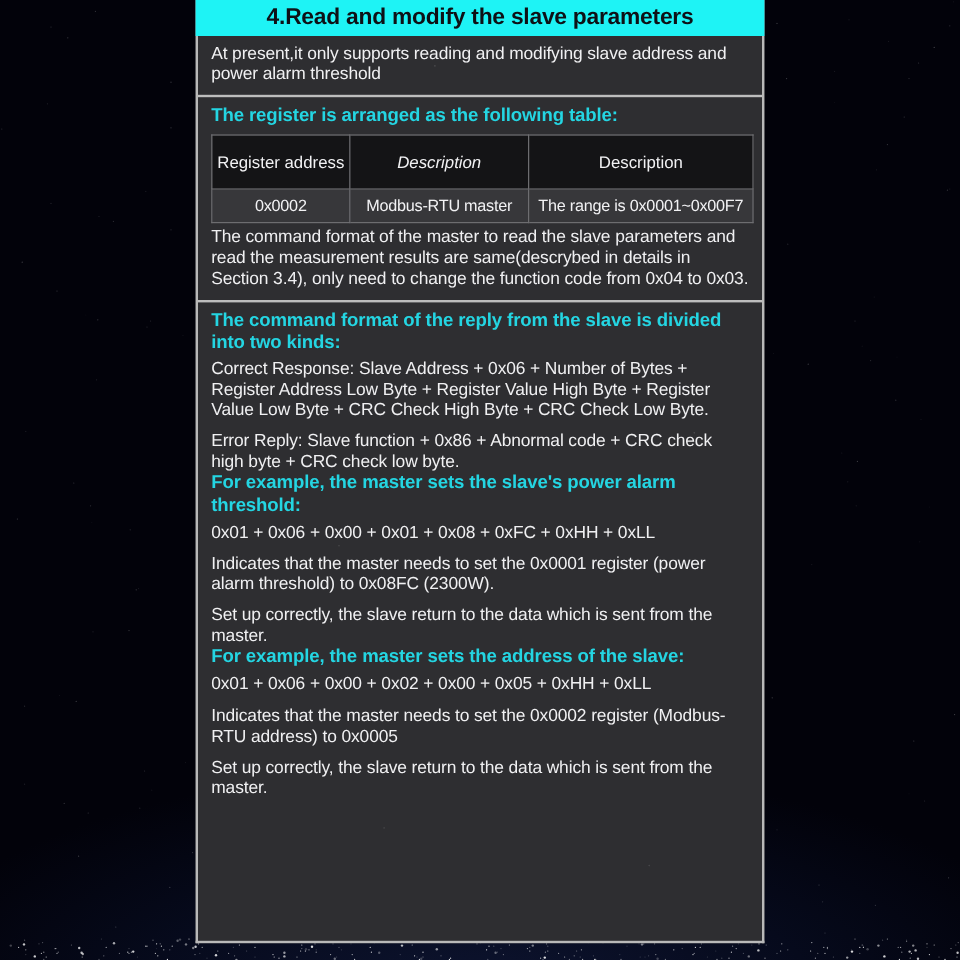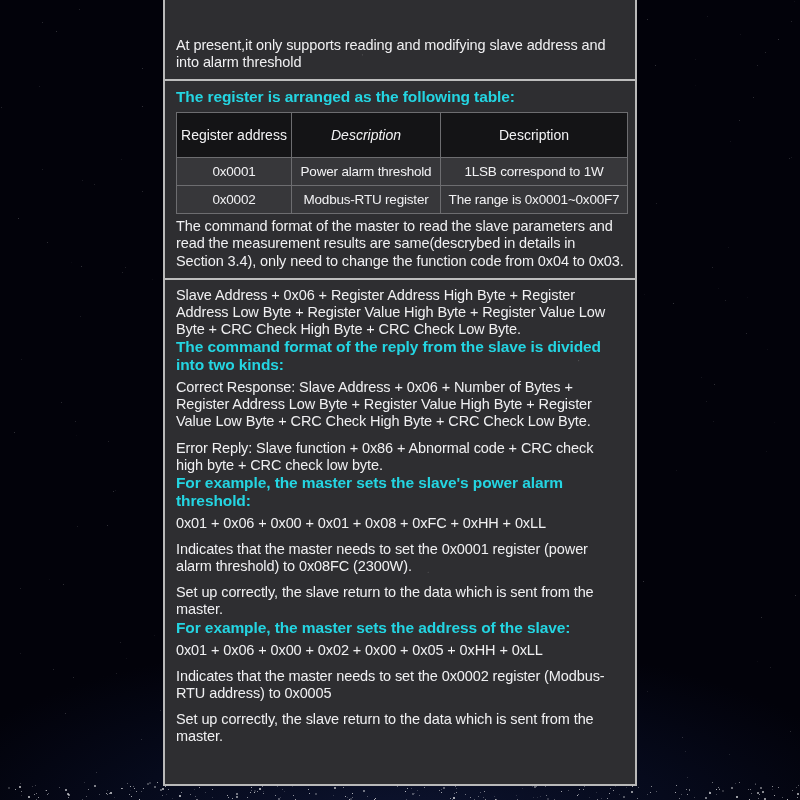--- a/index.html
+++ b/index.html
@@ -494,58 +494,55 @@
       <div class="star" style="width: 1px; height: 1px; left: 654.9px; top: 64.7px; opacity: 0.24;"></div>
       <div class="star" style="width: 1px; height: 1px; left: 41.9px; top: 22px; opacity: 0.2;"></div>
       <div class="star" style="width: 1px; height: 1px; left: 712.3px; top: 266.8px; opacity: 0.18;"></div>
       <div class="star" style="width: 1px; height: 1px; left: 76.8px; top: 525.6px; opacity: 0.14;"></div>
       <div class="star" style="width: 1px; height: 1px; left: 753px; top: 96.5px; opacity: 0.22;"></div>
       <div class="star" style="width: 1px; height: 1px; left: 793.5px; top: 1.4px; opacity: 0.08;"></div>
       <div class="star" style="width: 1px; height: 1px; left: 112.9px; top: 491.2px; opacity: 0.24;"></div>
       <div class="star" style="width: 1px; height: 1px; left: 745.8px; top: 333.1px; opacity: 0.2;"></div>
     </div>
 
+  <div id="title-bar">
+    <span class="title-text">4.Read and modify the slave parameters</span>
+  </div>
 
   <div id="panel">
 
     <div class="box" id="box-intro">
-      <p class="body">At present,it only supports reading and modifying slave address and into alarm threshold</p>
+      <p class="body">At present,it only supports reading and modifying slave address and power alarm threshold</p>
     </div>
 
     <div class="box" id="box-register">
       <h3 class="head">The register is arranged as the following table:</h3>
 
       <table class="reg">
         <thead>
           <tr>
             <th class="c1">Register address</th>
             <th class="c2">Description</th>
             <th class="c3">Description</th>
           </tr>
         </thead>
         <tbody>
           <tr>
-            <td>0x0001</td>
-            <td>Power alarm threshold</td>
-            <td>1LSB correspond to 1W</td>
-          </tr>
-          <tr>
             <td>0x0002</td>
-            <td>Modbus-RTU register</td>
+            <td>Modbus-RTU master</td>
             <td>The range is 0x0001~0x00F7</td>
           </tr>
         </tbody>
       </table>
 
       <p class="body">The command format of the master to read the slave parameters and read the measurement results are same(descrybed in details in Section 3.4), only need to change the function code from 0x04 to 0x03.</p>
     </div>
 
     <div class="box last" id="box-commands">
 
-      <p class="body">Slave Address + 0x06 + Register Address High Byte + Register Address Low Byte + Register Value High Byte + Register Value Low Byte + CRC Check High Byte + CRC Check Low Byte.</p>
 
       <h3 class="head spaced">The command format of the reply from the slave is divided into two kinds:</h3>
       <p class="body">Correct Response: Slave Address + 0x06 + Number of Bytes + Register Address Low Byte + Register Value High Byte + Register Value Low Byte + CRC Check High Byte + CRC Check Low Byte.</p>
       <p class="body">Error Reply: Slave function + 0x86 + Abnormal code + CRC check high byte + CRC check low byte.</p>
 
       <h3 class="head spaced">For example, the master sets the slave's power alarm threshold:</h3>
       <p class="body">0x01 + 0x06 + 0x00 + 0x01 + 0x08 + 0xFC + 0xHH + 0xLL</p>
       <p class="body">Indicates that the master needs to set the 0x0001 register (power alarm threshold) to 0x08FC (2300W).</p>
       <p class="body">Set up correctly, the slave return to the data which is sent from the master.</p>
 

